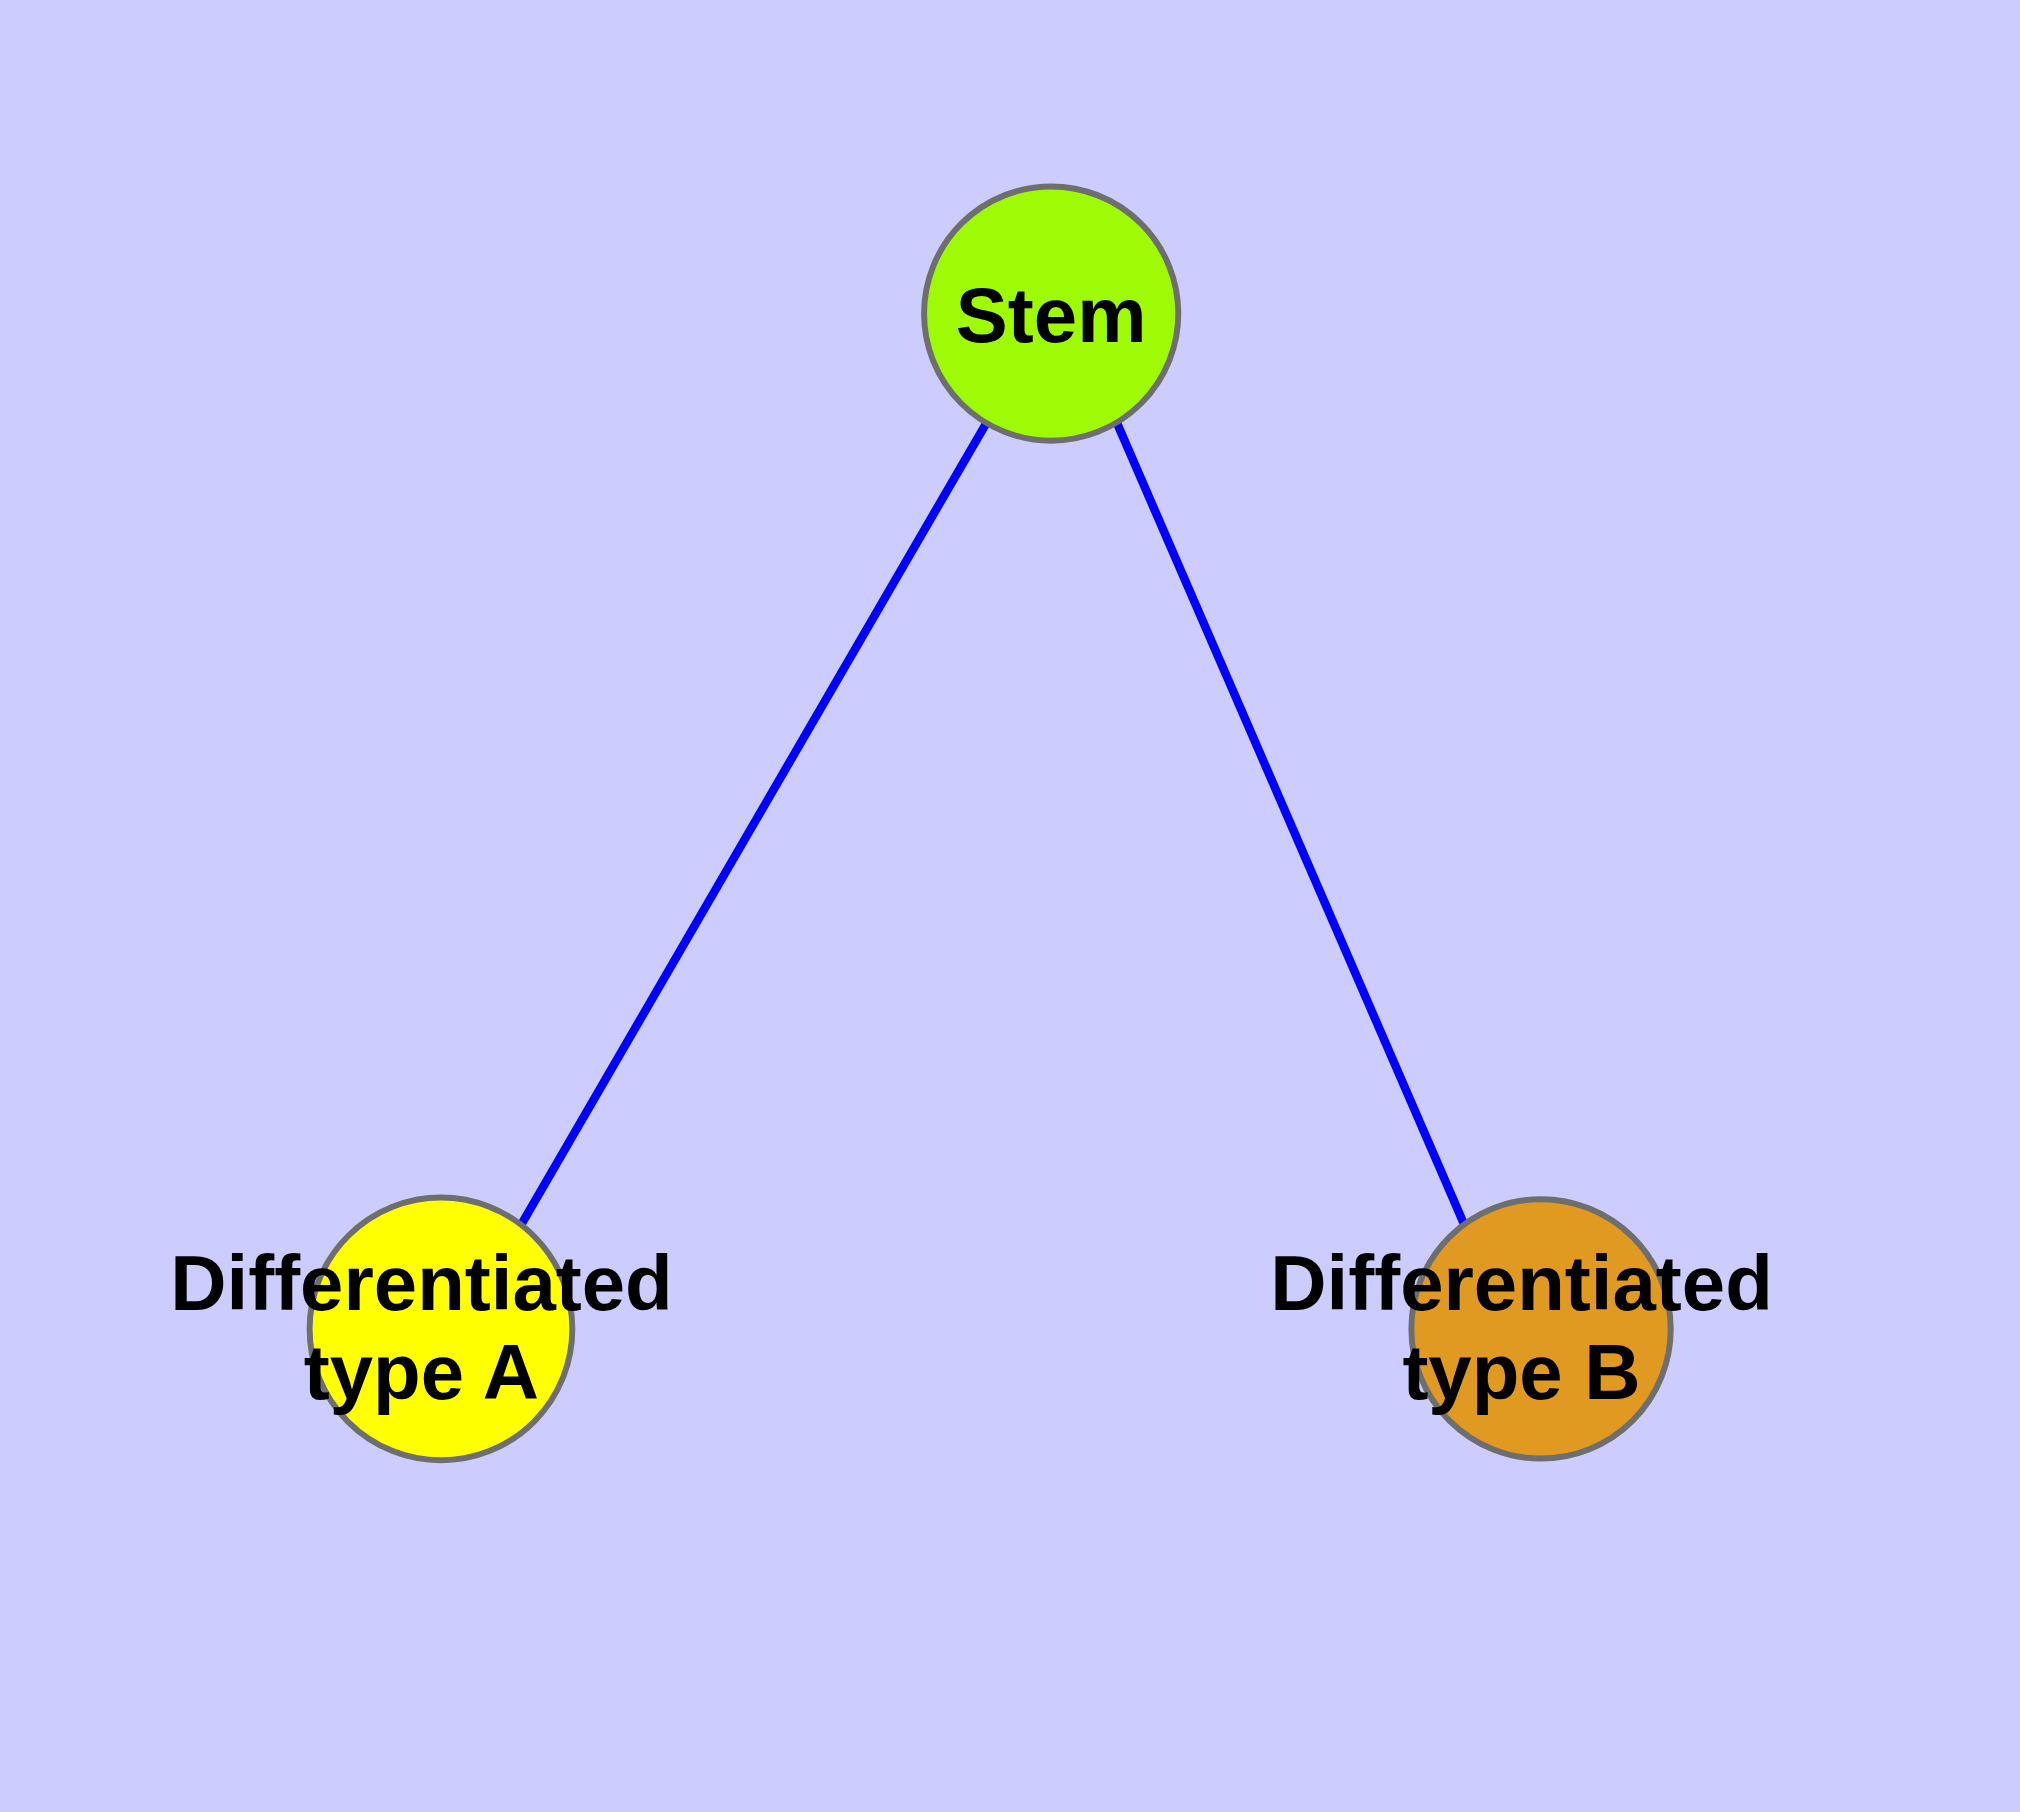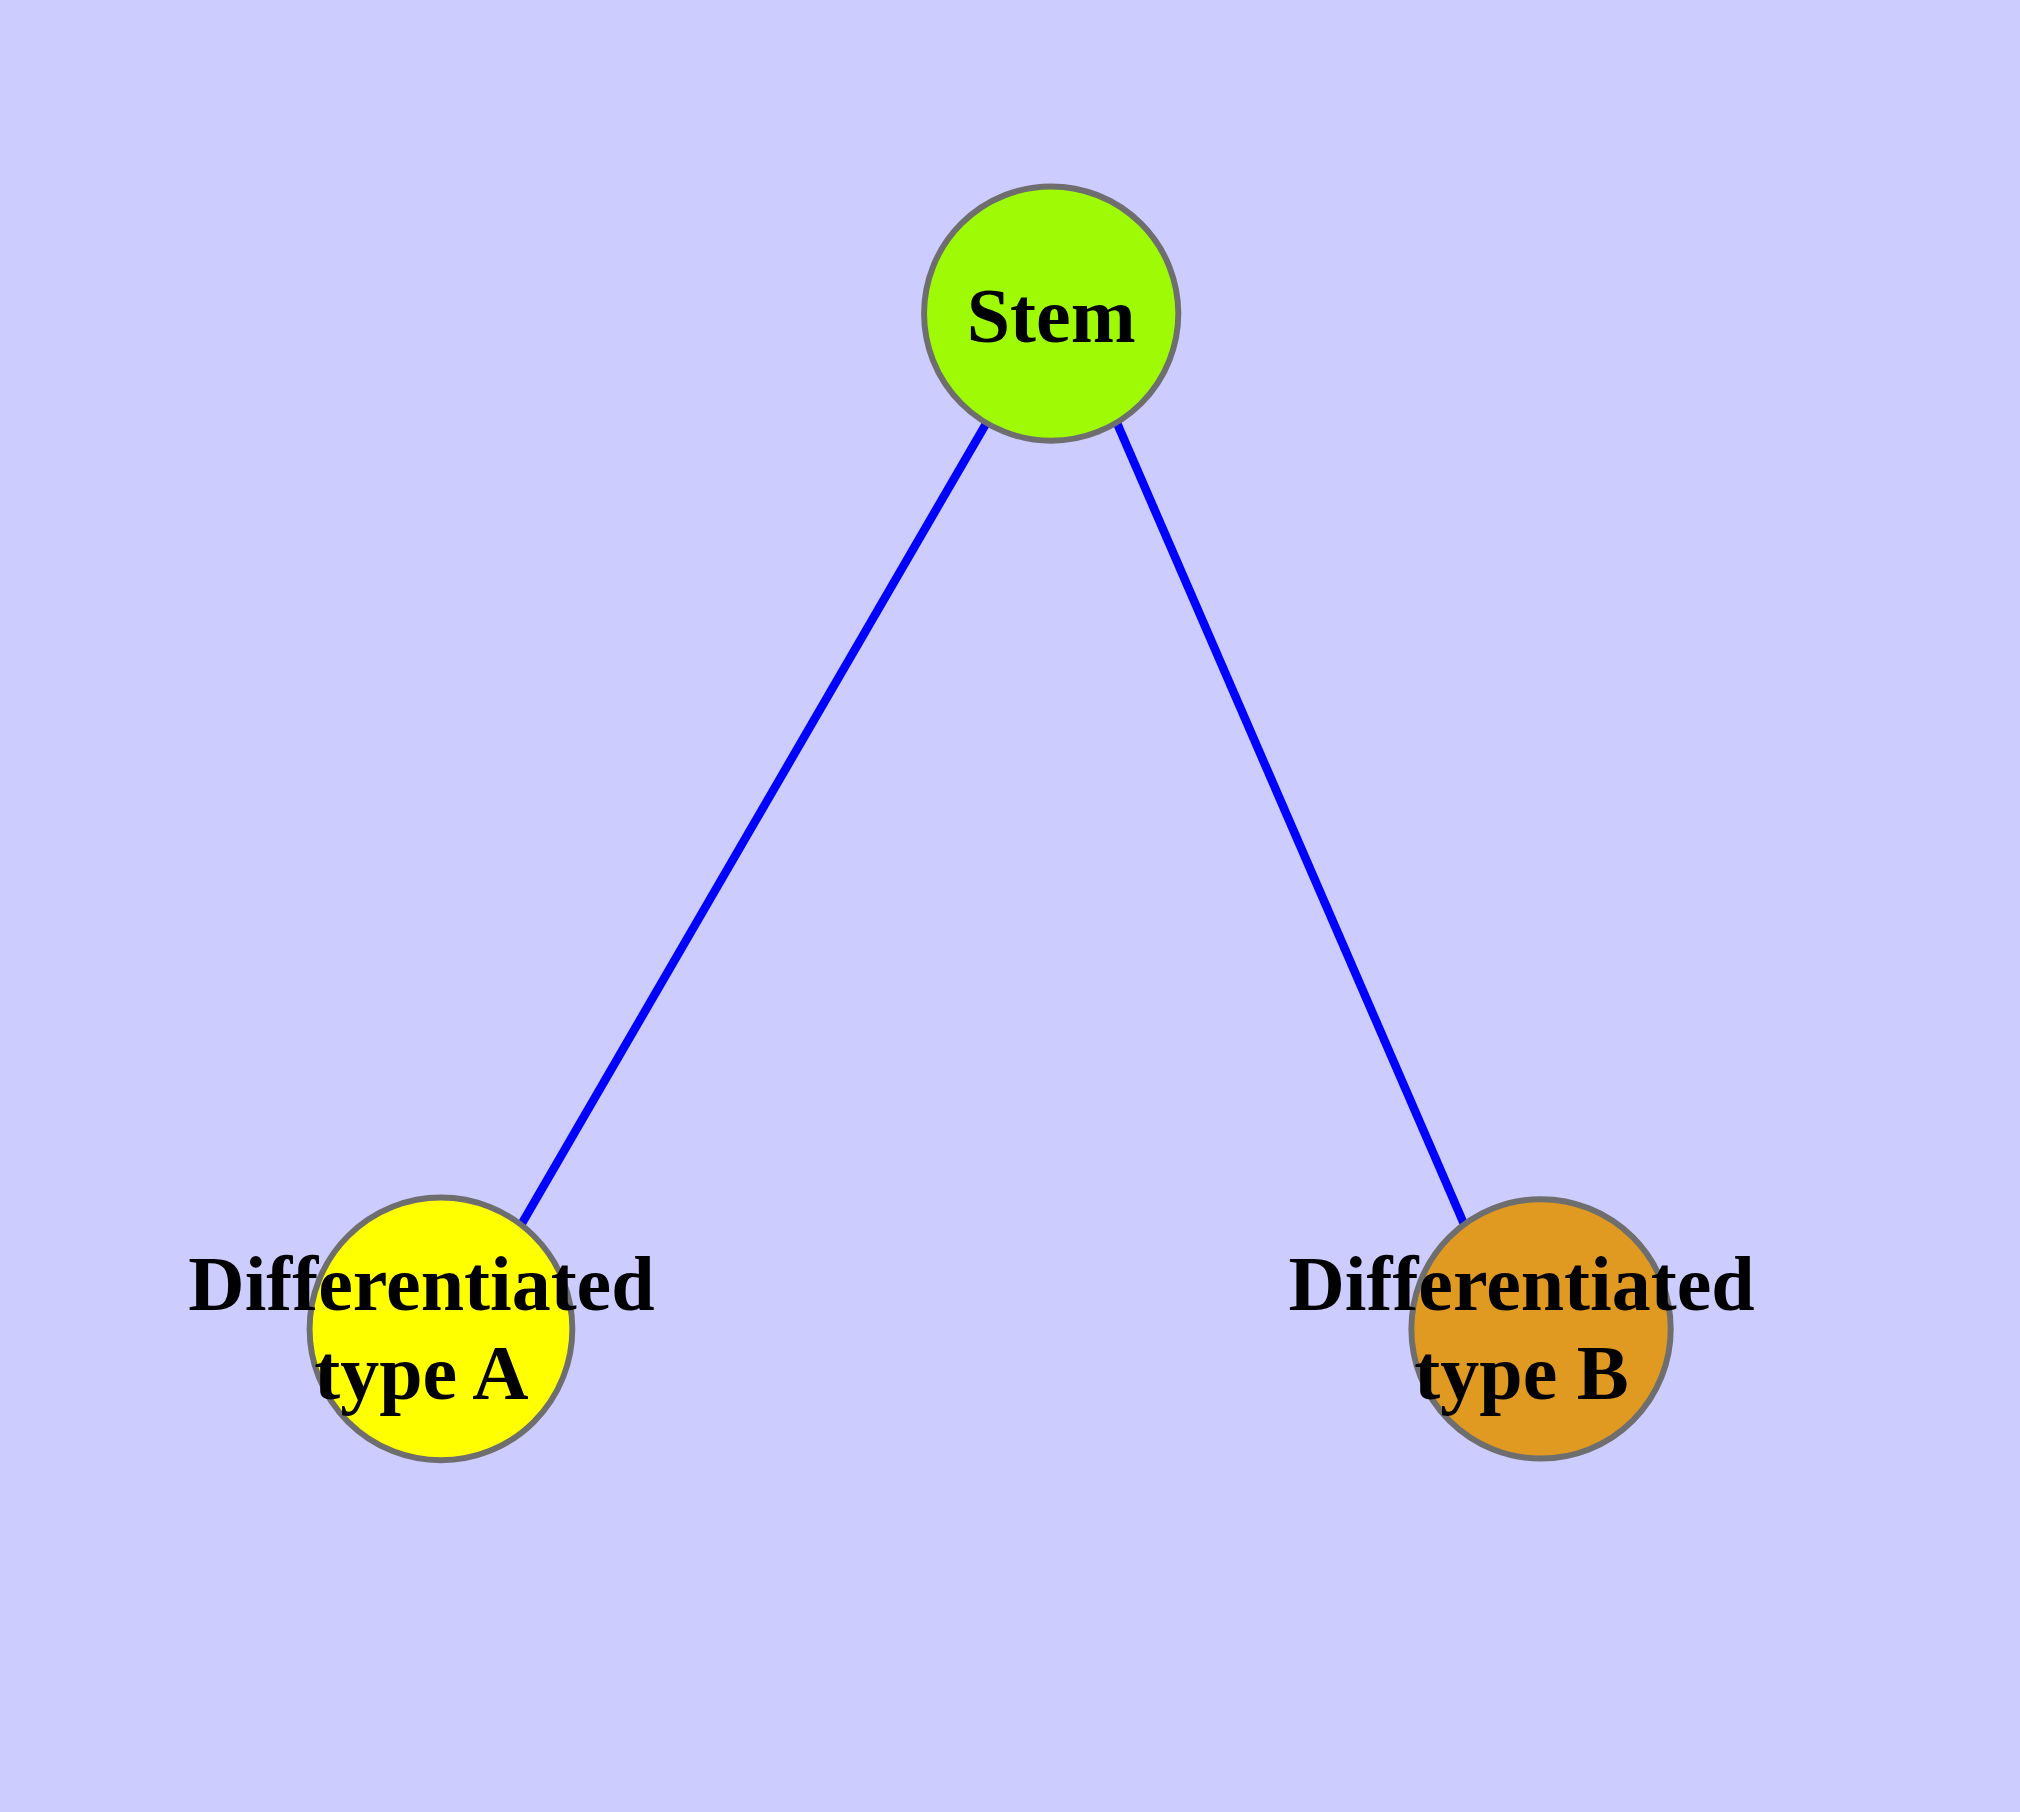--- a/index.html
+++ b/index.html
@@ -7,21 +7,21 @@
     margin: 0;
     padding: 0;
     background: #ccccff;
   }
   #canvas {
     position: relative;
     width: 2021px;
     height: 1812px;
     background: #ccccff;
     overflow: hidden;
-    font-family: Liberation Serif, serif;
+    font-family: Liberation Sans, sans-serif;
   }
   #graph-svg {
     position: absolute;
     top: 0;
     left: 0;
     width: 2021px;
     height: 1812px;
     display: block;
   }
   .node-label {

